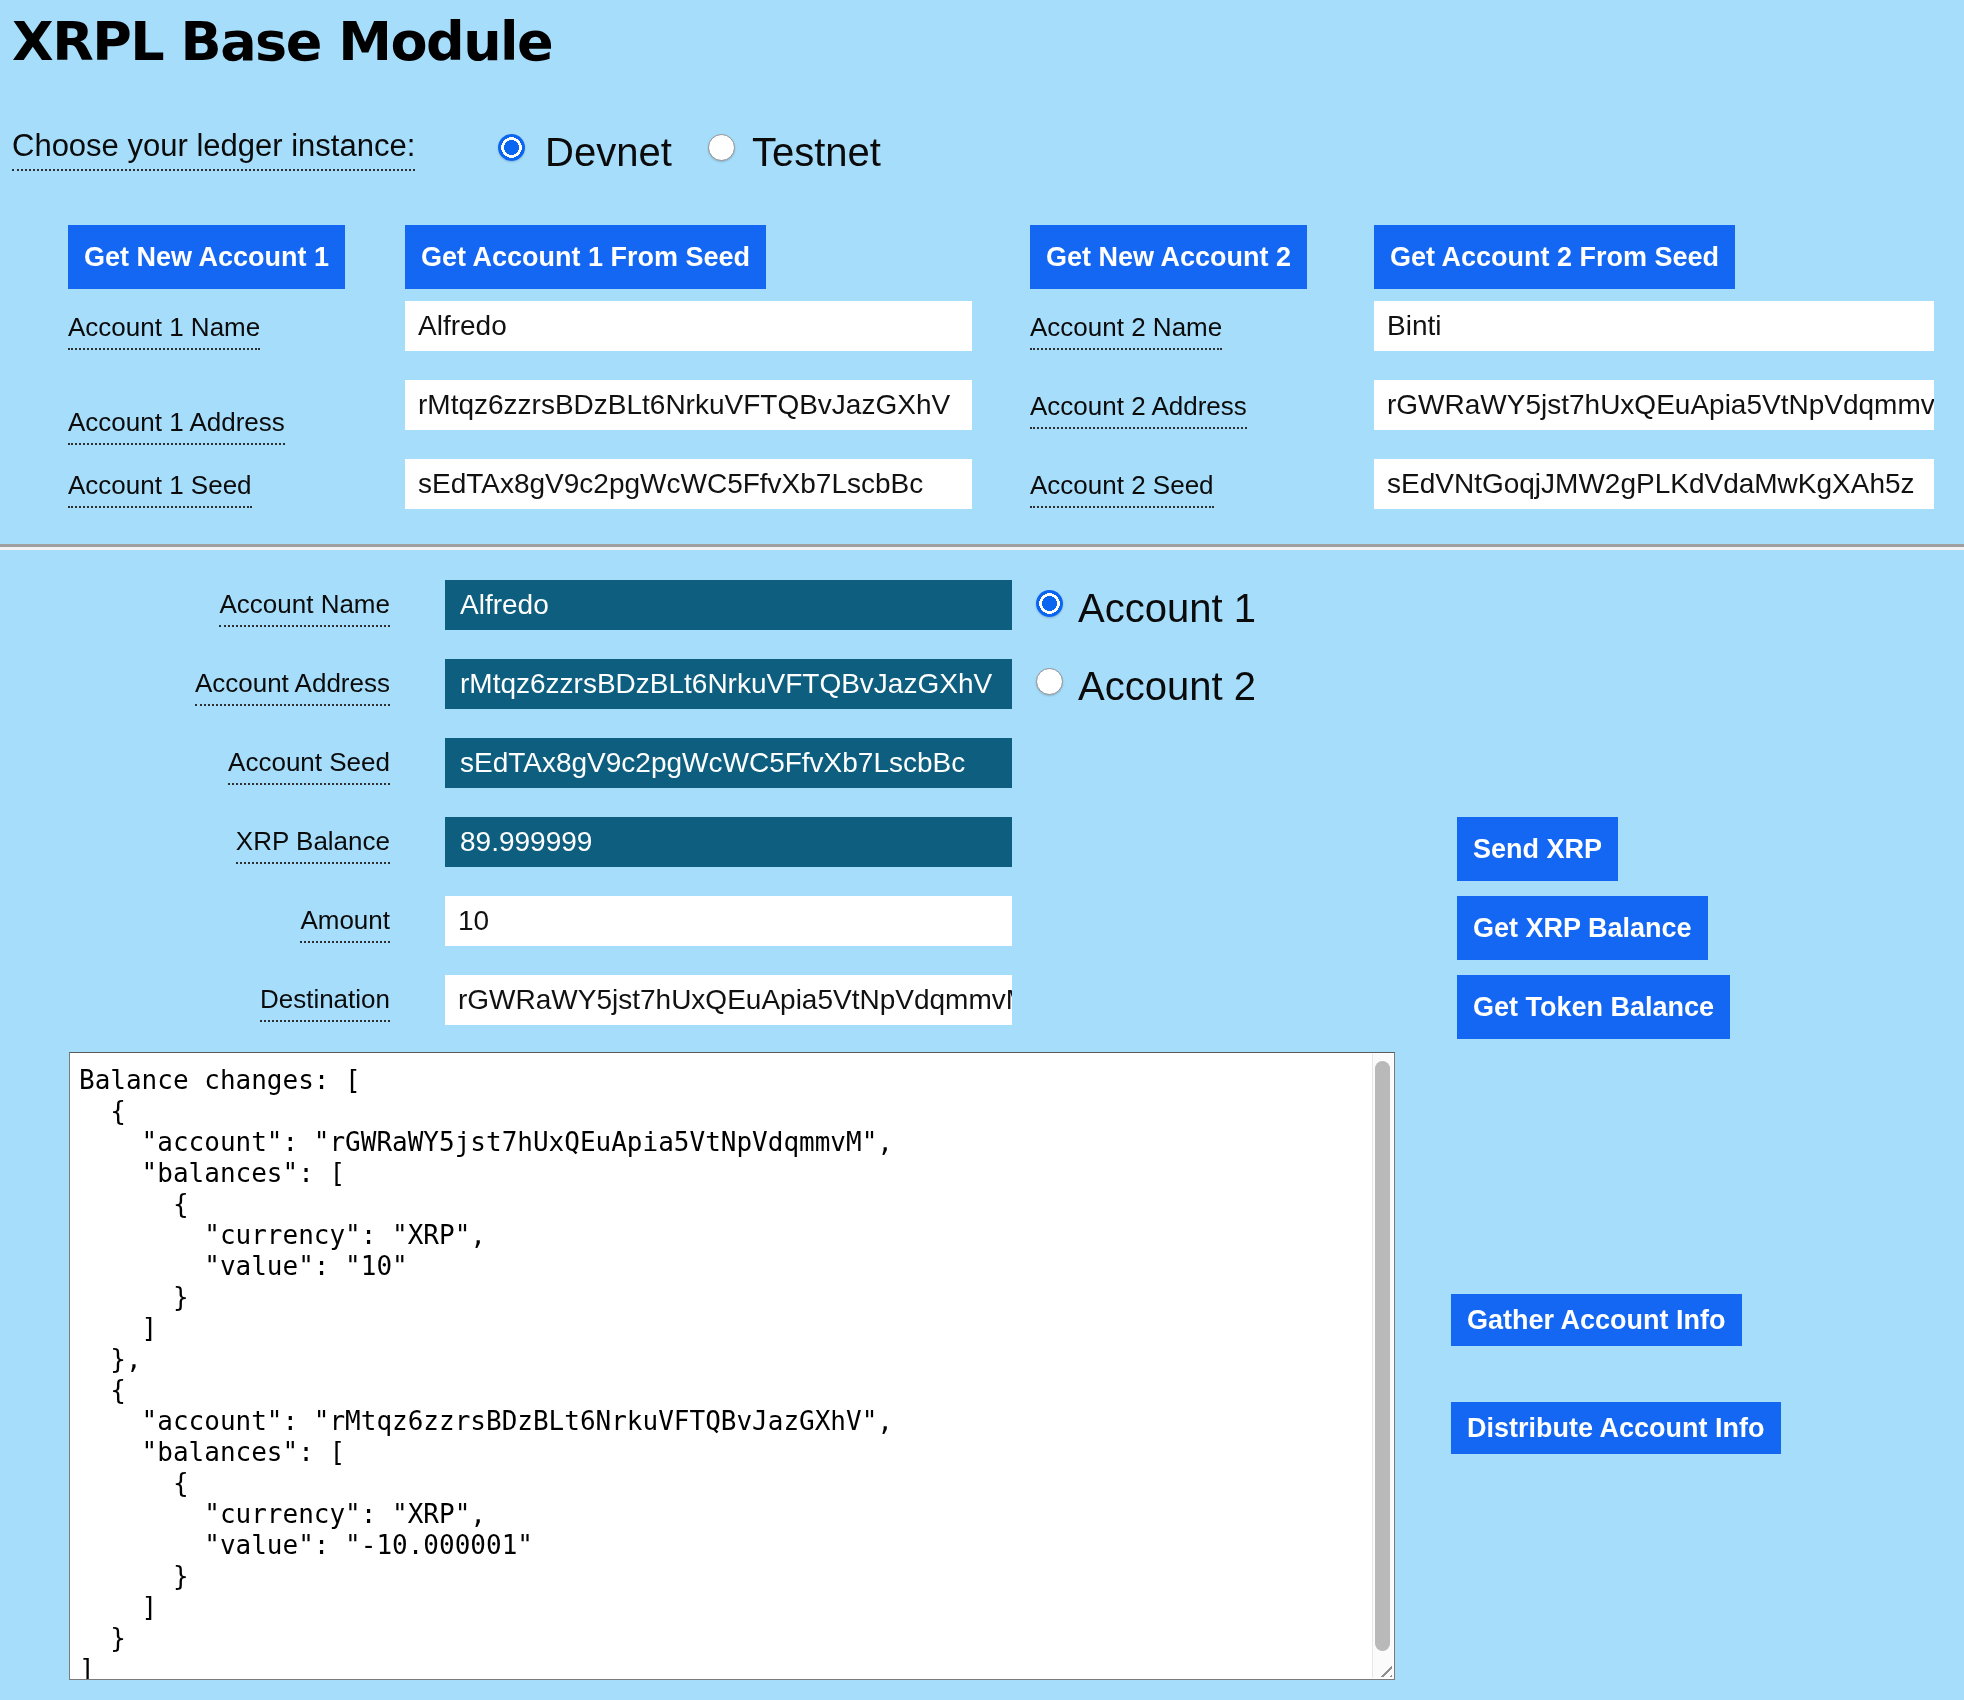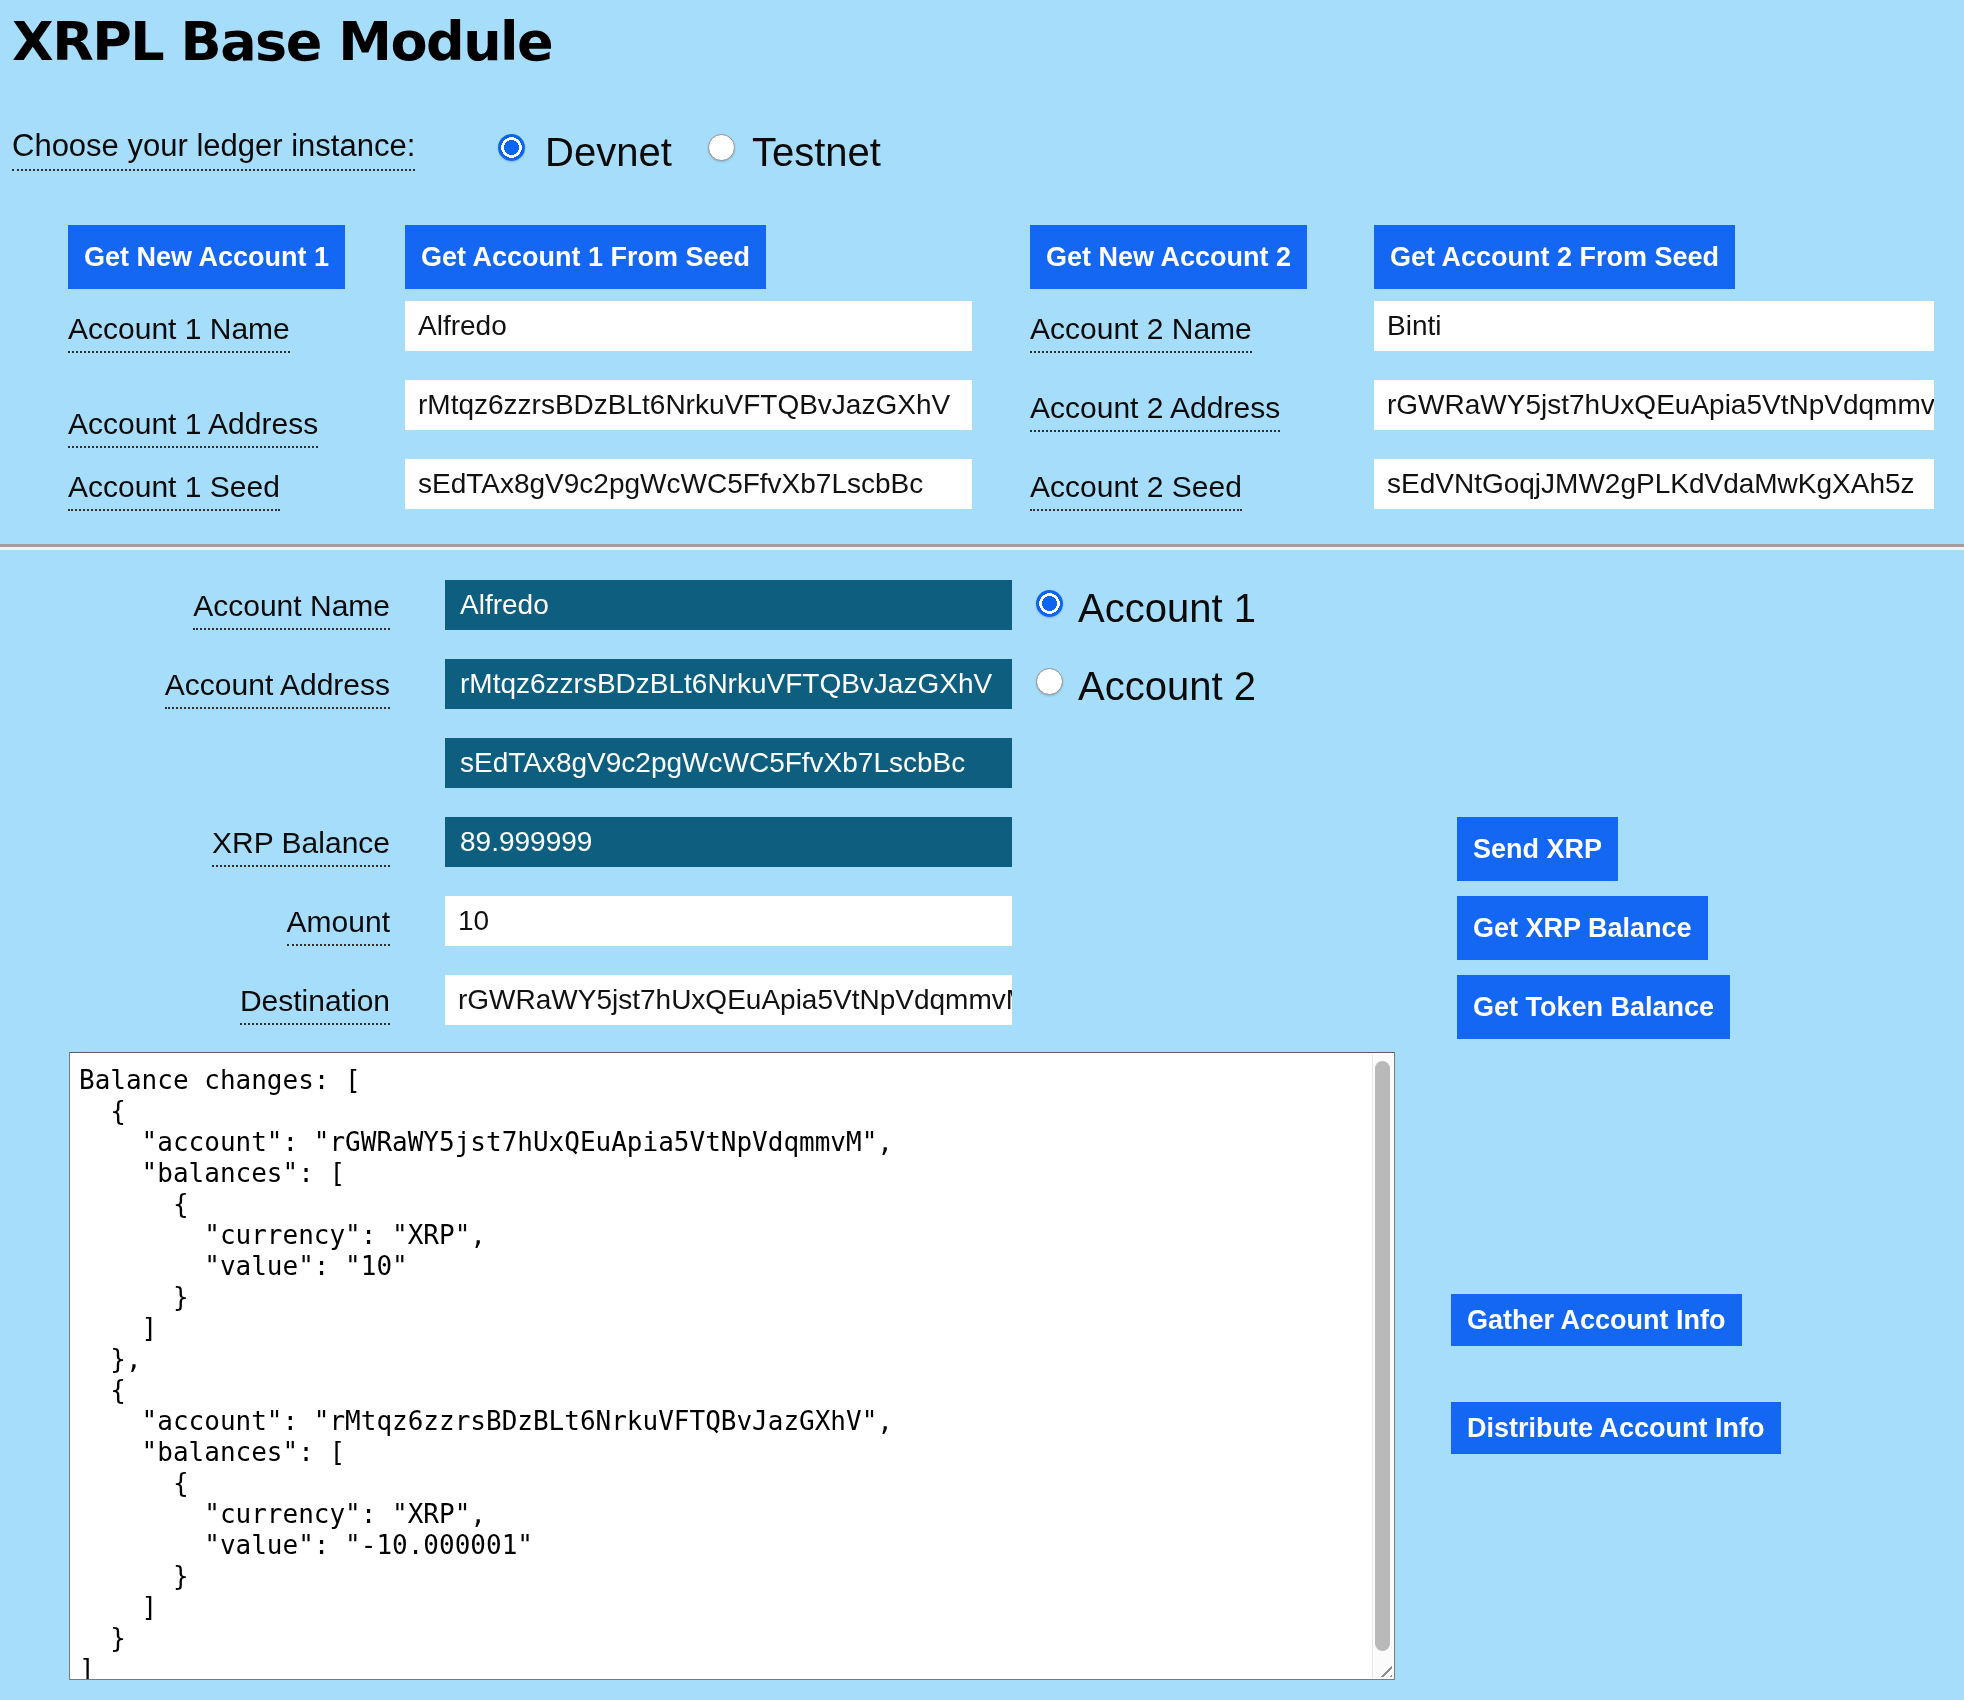--- a/index.html
+++ b/index.html
@@ -1,21 +1,21 @@
 <!DOCTYPE html>
 <html style="--background: #a6ddfb; --button-blue: #1467f2; --field-teal: #0e5f7f; --radio-blue: #0a65f1;"><head>
 <meta charset="utf-8">
 <style>
   html,body{margin:0;padding:0;}
   .page{position:relative;width:1964px;height:1700px;background:var(--background,#a6ddfb);
         font-family:"Liberation Sans","DejaVu Sans",sans-serif;color:#0b0b0b;overflow:hidden;}
   .abs{position:absolute;}
   .title{font-family:"DejaVu Sans","Liberation Sans",sans-serif;font-size:54px;font-weight:800;
          letter-spacing:-1.5px;color:#000;white-space:nowrap;}
-  .lbl{font-size:30px;color:#0b0b0b;white-space:nowrap;}
+  .lbl{font-size:26px;color:#0b0b0b;white-space:nowrap;}
   .dotted{border-bottom:2px dotted #2e2e2e;padding-bottom:5px;display:inline-block;}
   .btn{display:flex;align-items:center;justify-content:center;height:64px;padding:0 16px;
        background:var(--button-blue,#1467f2);color:#fff;font-size:27px;font-weight:600;
        white-space:nowrap;border:none;cursor:pointer;font-family:inherit;}
   .btn.tall{height:52px;}
   .input{box-sizing:border-box;height:50px;border:none;background:#fff;color:#111;
          font-size:28px;padding:0 0 0 13px;font-family:inherit;outline:none;}
   .teal{box-sizing:border-box;height:50px;background:var(--field-teal,#0e5f7f);color:#fff;
         font-size:28px;line-height:50px;padding-left:15px;white-space:nowrap;overflow:hidden;}
   .radio{box-sizing:border-box;width:27px;height:27px;border-radius:50%;background:#fff;
@@ -63,20 +63,21 @@
   <input class="abs input" style="left: 1374px; top: 301px; width: 560px;" readonly="" value="Binti">
   <div class="abs lbl dotted" style="left:1030px;top:391px;">Account 2 Address</div>
   <input class="abs input" style="left: 1374px; top: 380px; width: 560px;" readonly="" value="rGWRaWY5jst7hUxQEuApia5VtNpVdqmmvM">
   <div class="abs lbl dotted" style="left:1030px;top:470px;">Account 2 Seed</div>
   <input class="abs input" style="left: 1374px; top: 459px; width: 560px;" readonly="" value="sEdVNtGoqjJMW2gPLKdVdaMwKgXAh5z">
 
   <div class="abs divider" style="left:0;top:544px;width:1964px;"></div>
 
   <div class="abs" style="left:40px;top:589px;width:350px;text-align:right;"><span class="lbl dotted">Account Name</span></div>
   <div class="abs" style="left:40px;top:668px;width:350px;text-align:right;"><span class="lbl dotted">Account Address</span></div>
+  <div class="abs" style="left:40px;top:747px;width:350px;text-align:right;"><span class="lbl dotted">Account Seed</span></div>
   <div class="abs" style="left:40px;top:826px;width:350px;text-align:right;"><span class="lbl dotted">XRP Balance</span></div>
   <div class="abs" style="left:40px;top:905px;width:350px;text-align:right;"><span class="lbl dotted">Amount</span></div>
   <div class="abs" style="left:40px;top:984px;width:350px;text-align:right;"><span class="lbl dotted">Destination</span></div>
 
   <div class="abs teal" style="left:445px;top:580px;width:567px;">Alfredo</div>
   <div class="abs teal" style="left:445px;top:659px;width:567px;">rMtqz6zzrsBDzBLt6NrkuVFTQBvJazGXhV</div>
   <div class="abs teal" style="left:445px;top:738px;width:567px;">sEdTAx8gV9c2pgWcWC5FfvXb7LscbBc</div>
   <div class="abs teal" style="left:445px;top:817px;width:567px;">89.999999</div>
   <input class="abs input" style="left: 445px; top: 896px; width: 567px;" value="10">
   <input class="abs input" style="left: 445px; top: 975px; width: 567px;" value="rGWRaWY5jst7hUxQEuApia5VtNpVdqmmvM">

